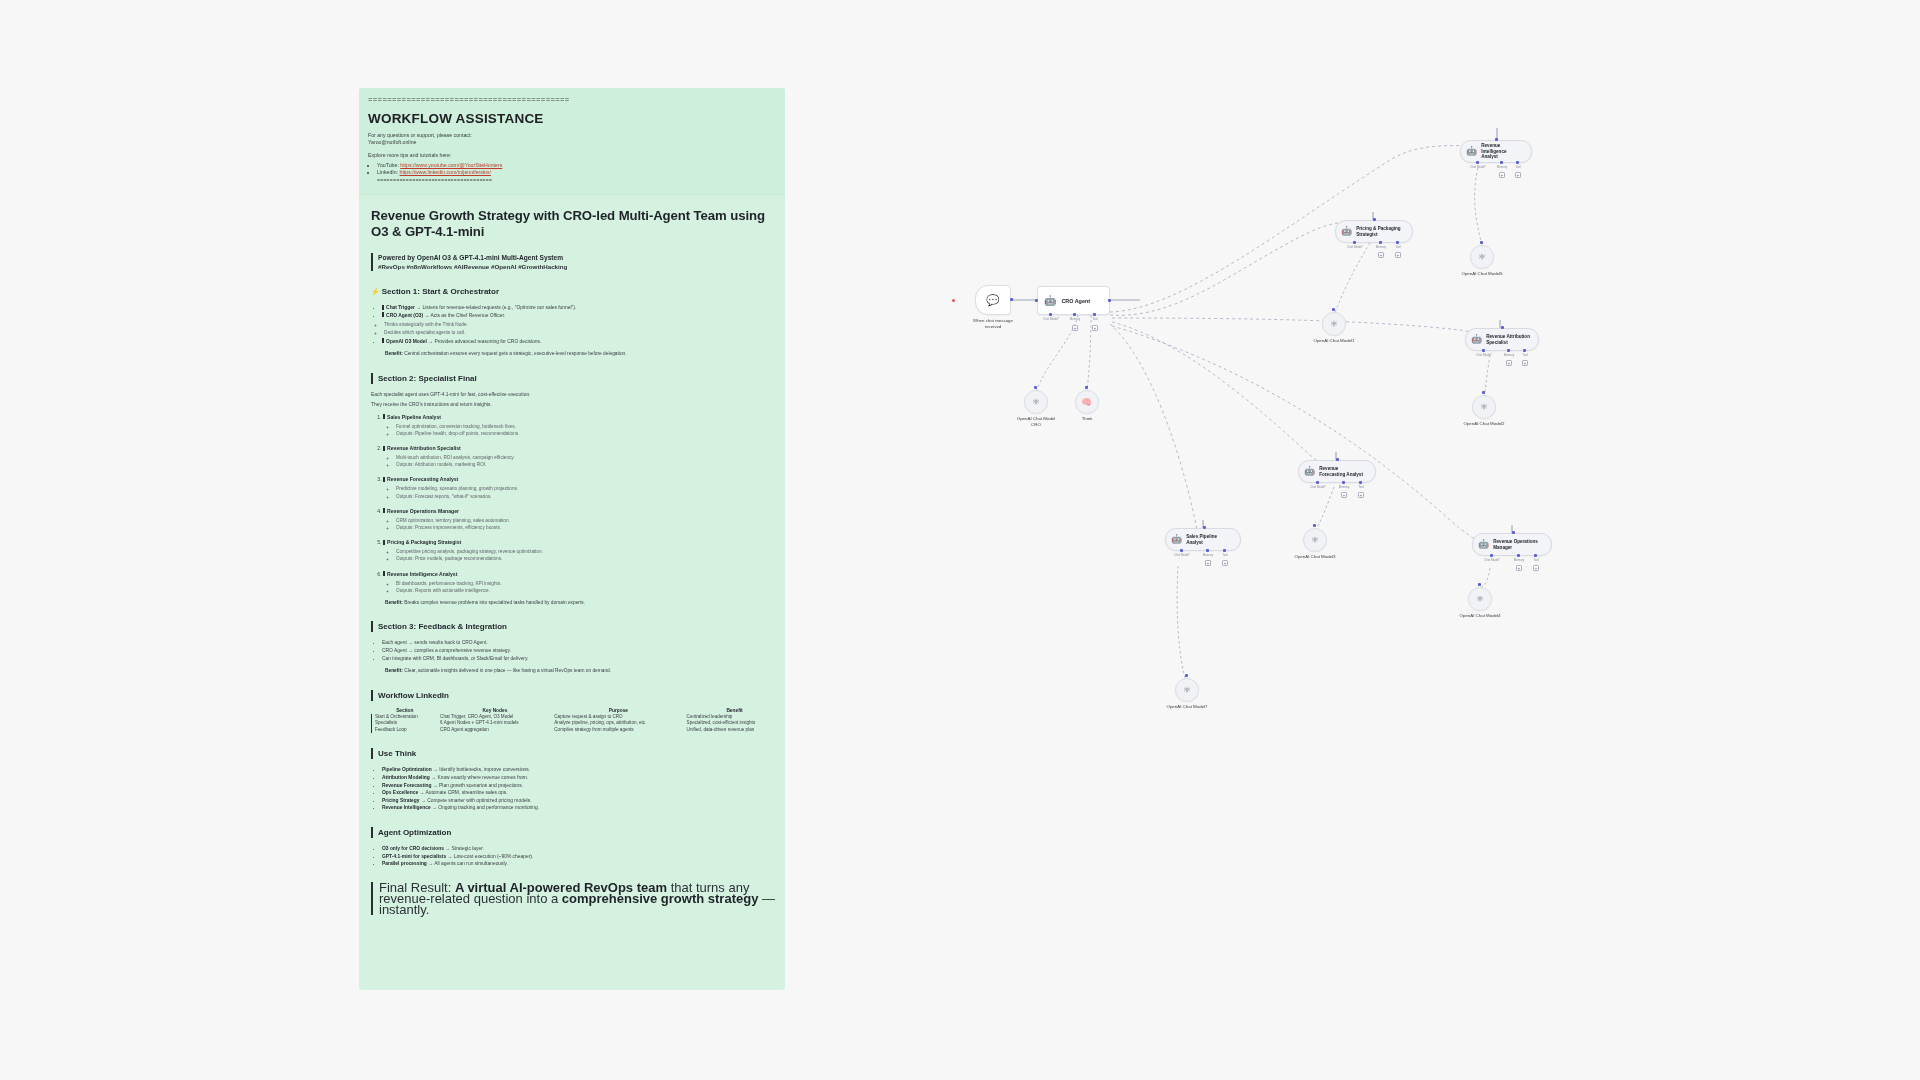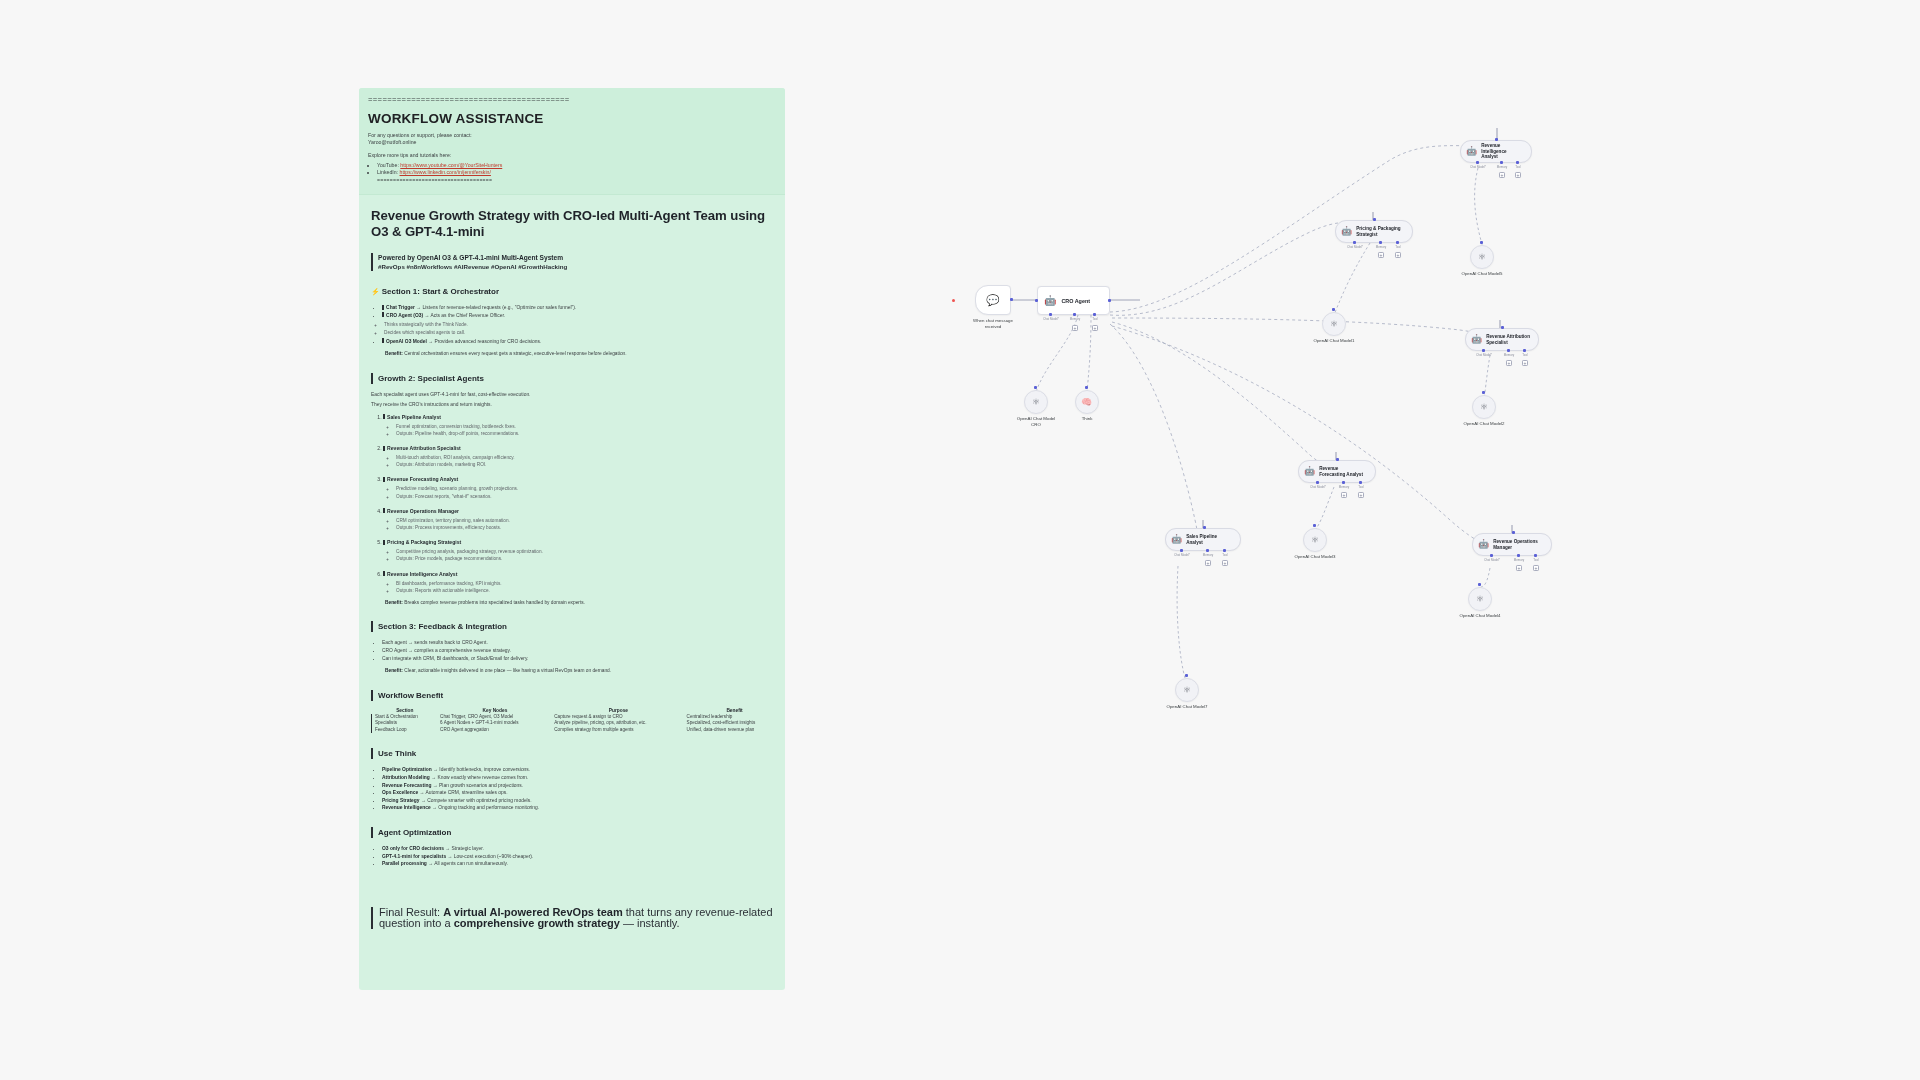--- a/index.html
+++ b/index.html
@@ -99,22 +99,22 @@
     font-size: 4.8px; font-weight: bold; color: #1f2329;
     text-align: center; padding: 0 2px 1px 2px;
   }
   table.ov td {
     font-size: 4.6px; color: #3c4043; padding: 0 2px; line-height: 6.6px;
     white-space: nowrap;
   }
   table.ov td:first-child { border-left: 1.5px solid #2a2e33; padding-left: 3px; }
 
   .final {
-    margin-top: 39px; border-left: 2.5px solid #2a2e33; padding-left: 6px;
-    font-size: 11px; line-height: 11px; color: #2b3036;
+    margin-top: 14px; border-left: 2.5px solid #2a2e33; padding-left: 6px;
+    font-size: 13px; line-height: 11px; color: #2b3036;
   }
   .final b { font-weight: bold; color: #1f2329; }
 
   
   #canvas { position: absolute; left: 0; top: 0; width: 1920px; height: 1080px; pointer-events: none; }
 
   .node { position: absolute; }
 
   
   .agent-node {
@@ -280,21 +280,21 @@
           <span class="bar agent-name">OpenAI O3 Model</span>
           <span>→</span>
           <span>Provides advanced reasoning for CRO decisions.</span>
         </li>
       </ul>
       <div class="benefit">
         <b>Benefit:</b>
         <span>Central orchestration ensures every request gets a strategic, executive-level response before delegation.</span>
       </div>
 
-      <h2 class="sect">Growth 2: Specialist Agents</h2>
+      <h2 class="sect">Section 2: Specialist Final</h2>
       <div class="lead">Each specialist agent uses GPT-4.1-mini for fast, cost-effective execution.</div>
       <div class="lead">They receive the CRO's instructions and return insights.</div>
       <ol class="agents">
         <li>
           <span class="bar agent-name">Sales Pipeline Analyst</span>
           <ul class="b2">
             <li>Funnel optimization, conversion tracking, bottleneck fixes.</li>
             <li>Outputs: Pipeline health, drop-off points, recommendations.</li>
           </ul>
         </li>
@@ -343,21 +343,21 @@
       <ul class="b1">
         <li>Each agent → sends results back to CRO Agent.</li>
         <li>CRO Agent → compiles a comprehensive revenue strategy.</li>
         <li>Can integrate with CRM, BI dashboards, or Slack/Email for delivery.</li>
       </ul>
       <div class="benefit">
         <b>Benefit:</b>
         <span>Clear, actionable insights delivered in one place — like having a virtual RevOps team on demand.</span>
       </div>
 
-      <h2 class="sect">Workflow Benefit</h2>
+      <h2 class="sect">Workflow LinkedIn</h2>
       <table class="ov">
         <thead>
           <tr>
             <th>Section</th>
             <th>Key Nodes</th>
             <th>Purpose</th>
             <th>Benefit</th>
           </tr>
         </thead>
         <tbody>

